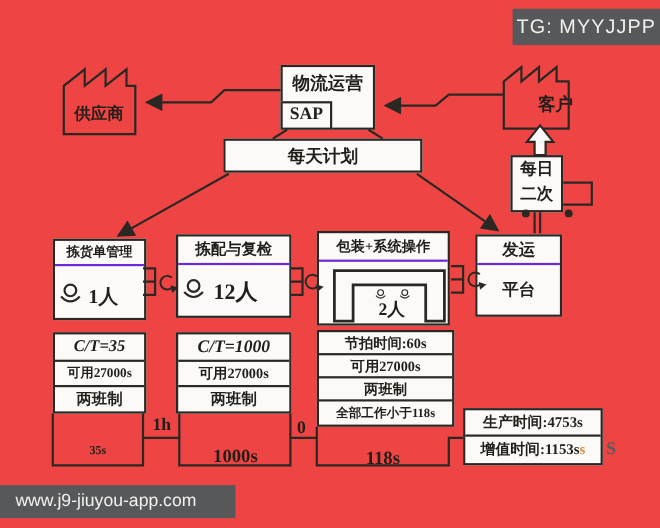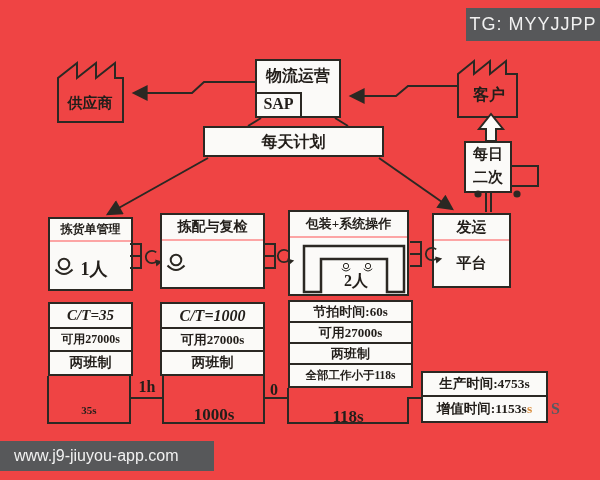--- a/index.html
+++ b/index.html
@@ -2,41 +2,41 @@
 <html><head>
 <meta charset="utf-8">
 <style>
   html,body{margin:0;padding:0;background:#e9e7e4;}
   #canvas{
     position:relative;width:600px;height:480px;background:#ef4444;overflow:hidden;
     font-family:"Liberation Serif","DejaVu Serif",serif;color:#221e1a;
   }
   .bx{position:absolute;border:2px solid #2b2823;background:#fbfaf8;box-sizing:border-box;text-align:center;}
   .lbl{position:absolute;text-align:center;font-weight:bold;color:#221e1a;}
-  .ptitle{border-bottom:2px solid #fca5a5;font-weight:bold;display:flex;align-items:center;justify-content:center;}
+  .ptitle{border-bottom:2px solid #6d28d9;font-weight:bold;display:flex;align-items:center;justify-content:center;}
   .pbody{position:relative;}
   .drow{display:flex;align-items:center;justify-content:center;font-weight:bold;border-bottom:2px solid #2b2823;box-sizing:border-box;}
   .drow:last-child{border-bottom:none;}
   .ct{font-style:italic;font-size:15px;}
   .badge{position:absolute;background:#57585a;color:#f1f1f1;font-family:"Liberation Sans","DejaVu Sans",sans-serif;display:flex;align-items:center;box-sizing:border-box;}
   svg{position:absolute;left:0;top:0;pointer-events:none;}
   .art-orange{color:#d98e3f;font-weight:bold;}
   .art-slate{color:#565a61;font-weight:bold;position:absolute;right:-14px;top:3px;font-size:16px;}
 </style>
 </head>
 <body>
 
 <div id="canvas">
 
   <div class="badge" style="left:466px;top:8px;width:134px;height:33px;font-size:18px;justify-content:center;letter-spacing:1px;">
     <span>TG: MYYJJPP</span>
   </div>
 
   <div class="lbl" style="left:56px;top:94px;width:68px;font-size:15px;">供应商</div>
-  <div class="lbl" style="left:460px;top:85px;width:58px;font-size:16px;">客户</div>
+  <div class="lbl" style="left:460px;top:85px;width:58px;font-size:16px;padding-left:16px;">客户</div>
 
   <div class="bx" style="left:255px;top:59px;width:86px;height:59px;">
     <div class="lbl" style="left:0;top:5px;width:82px;font-size:16px;">物流运营</div>
   </div>
   <div class="bx" style="left:255px;top:92px;width:47px;height:26px;text-decoration:underline;">
     <div class="lbl" style="left:0;top:1px;width:43px;font-size:16px;font-weight:bold;">SAP</div>
   </div>
 
   <div class="bx" style="left:203px;top:126px;width:181px;height:31px;">
     <div class="lbl" style="left:0;top:4px;width:177px;font-size:16px;">每天计划</div>
@@ -55,20 +55,21 @@
   <div class="bx" style="left:48px;top:217px;width:85px;height:74px;">
     <div class="ptitle" style="height:21px;font-size:12px;">拣货单管理</div>
     <div class="pbody" style="height:47px;"></div>
   </div>
   <div class="lbl" style="left:74px;top:257px;width:40px;font-size:18px;">1人</div>
 
   <div class="bx" style="left:160px;top:213px;width:105px;height:76px;">
     <div class="ptitle" style="height:24px;font-size:14px;">拣配与复检</div>
     <div class="pbody" style="height:46px;"></div>
   </div>
+  <div class="lbl" style="left:188px;top:252px;width:52px;font-size:20px;">12人</div>
 
   <div class="bx" style="left:288px;top:210px;width:121px;height:86px;">
     <div class="ptitle" style="height:24px;font-size:13px;">包装+系统操作</div>
     <div class="pbody" style="height:56px;"></div>
   </div>
   <div class="lbl" style="left:334px;top:271px;width:44px;font-size:16px;">2人</div>
 
   <div class="bx" style="left:48px;top:302px;width:85px;height:74px;">
     <div class="drow ct" style="height:25px;">C/T=35</div>
     <div class="drow" style="height:23px;font-size:12px;">可用27000s</div>

